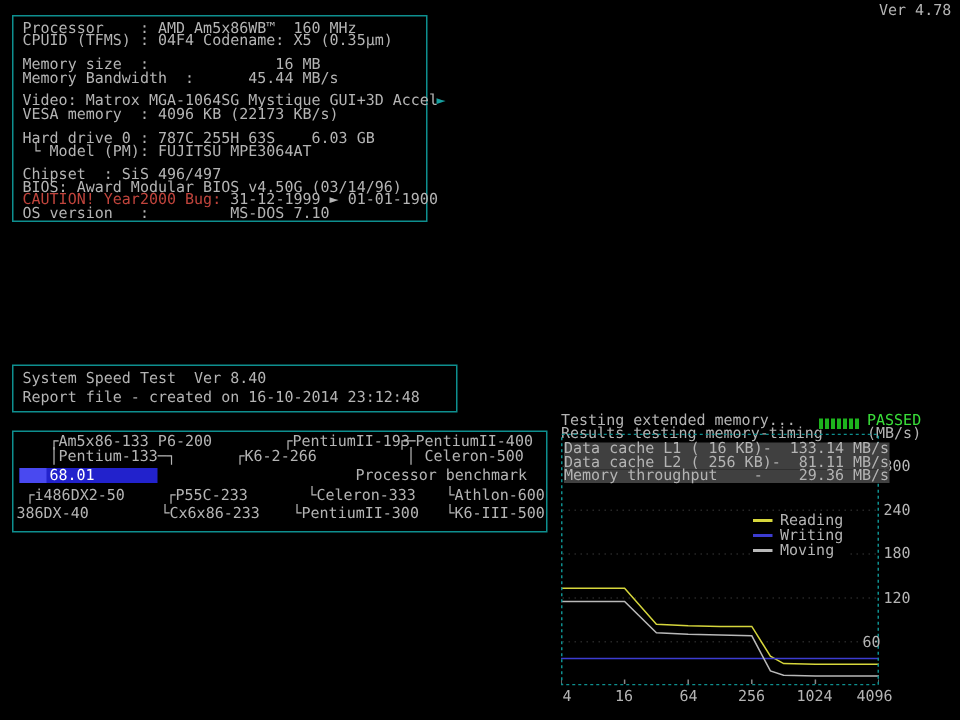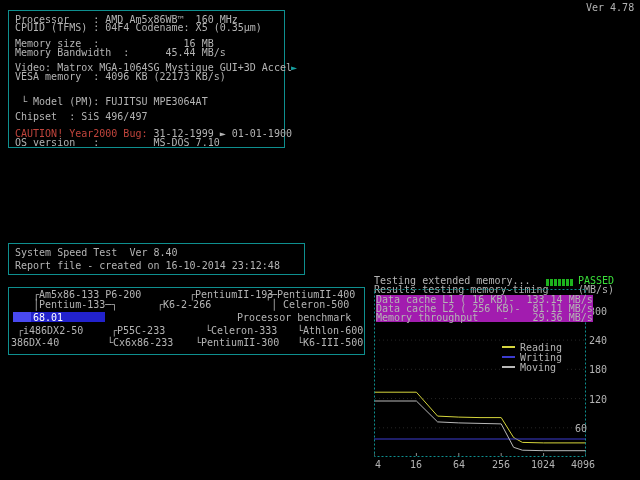--- a/index.html
+++ b/index.html
@@ -6,21 +6,21 @@
   body{
     position:relative;width:640px;height:480px;overflow:hidden;
     font-family:"DejaVu Sans Mono",monospace;font-size:10px;line-height:9px;
     color:#b4b4b4;
   }
   .abs{position:absolute;white-space:pre;}
   .panel{position:absolute;border:1px solid #0e8f8f;background:#000;box-sizing:border-box;}
   .cyan{color:#17a0a0;}
   .red{color:#c0443c;}
   .green{color:#3ae03a;}
-  .onblack{background:#a21caf;z-index:3;text-align:right;}
+  .onblack{background:#404040;z-index:3;text-align:right;}
   .score-bar{position:absolute;background:#2222cc;z-index:1;}
   .score-bar .cap{position:absolute;left:0;top:0;width:18px;height:100%;background:#4949f0;}
   .score-text{position:absolute;color:#fff;z-index:2;}
   .legend{position:absolute;left:500px;top:341px;background:#000;z-index:4;padding:1px 2px;}
   .legend-row{height:10px;display:flex;align-items:center;}
   .legend-swatch{display:inline-block;width:13px;height:2px;margin-right:5px;}
   .xtick{transform:translateX(-50%);}
   .progress{position:absolute;left:546px;top:279px;width:28px;height:7px;
     background:repeating-linear-gradient(90deg,#1db41d 0 3px,#000 3px 4px);}
   svg{position:absolute;z-index:0;}
@@ -31,22 +31,24 @@
 <span class="abs" style="left:586px;top:3px;">Ver 4.78</span>
 
 <div class="panel" style="left:8px;top:10px;width:277px;height:138px;">
   <span class="abs" style="left:6px;top:4px;">Processor    : AMD Am5x86WB™  160 MHz</span>
   <span class="abs" style="left:6px;top:12px;">CPUID (TFMS) : 04F4 Codename: X5 (0.35µm)</span>
   <span class="abs" style="left:6px;top:28px;">Memory size  :              16 MB</span>
   <span class="abs" style="left:6px;top:37px;">Memory Bandwidth  :      45.44 MB/s</span>
   <span class="abs" style="left:6px;top:52px;">Video: Matrox MGA-1064SG Mystique GUI+3D Accel</span>
   <span class="abs cyan" style="left:282px;top:52px;">►</span>
   <span class="abs" style="left:6px;top:61px;">VESA memory  : 4096 KB (22173 KB/s)</span>
+  <span class="abs" style="left:6px;top:77px;">Hard drive 0 : 787C 255H 63S    6.03 GB</span>
   <span class="abs" style="left:6px;top:86px;"> └ Model (PM): FUJITSU MPE3064AT</span>
   <span class="abs" style="left:6px;top:101px;">Chipset  : SiS 496/497</span>
+  <span class="abs" style="left:6px;top:110px;">BIOS: Award Modular BIOS v4.50G (03/14/96)</span>
   <span class="abs" style="left:6px;top:118px;"><span class="red">CAUTION! Year2000 Bug: </span><span>31-12-1999 ► 01-01-1900</span></span>
   <span class="abs" style="left:6px;top:127px;">OS version   :         MS-DOS 7.10</span>
 </div>
 
 <div class="panel" style="left:8px;top:243px;width:297px;height:32px;">
   <span class="abs" style="left:6px;top:4px;">System Speed Test  Ver 8.40</span>
   <span class="abs" style="left:6px;top:17px;">Report file - created on 16-10-2014 23:12:48</span>
 </div>
 
 <div class="panel" style="left:8px;top:287px;width:357px;height:68px;">

